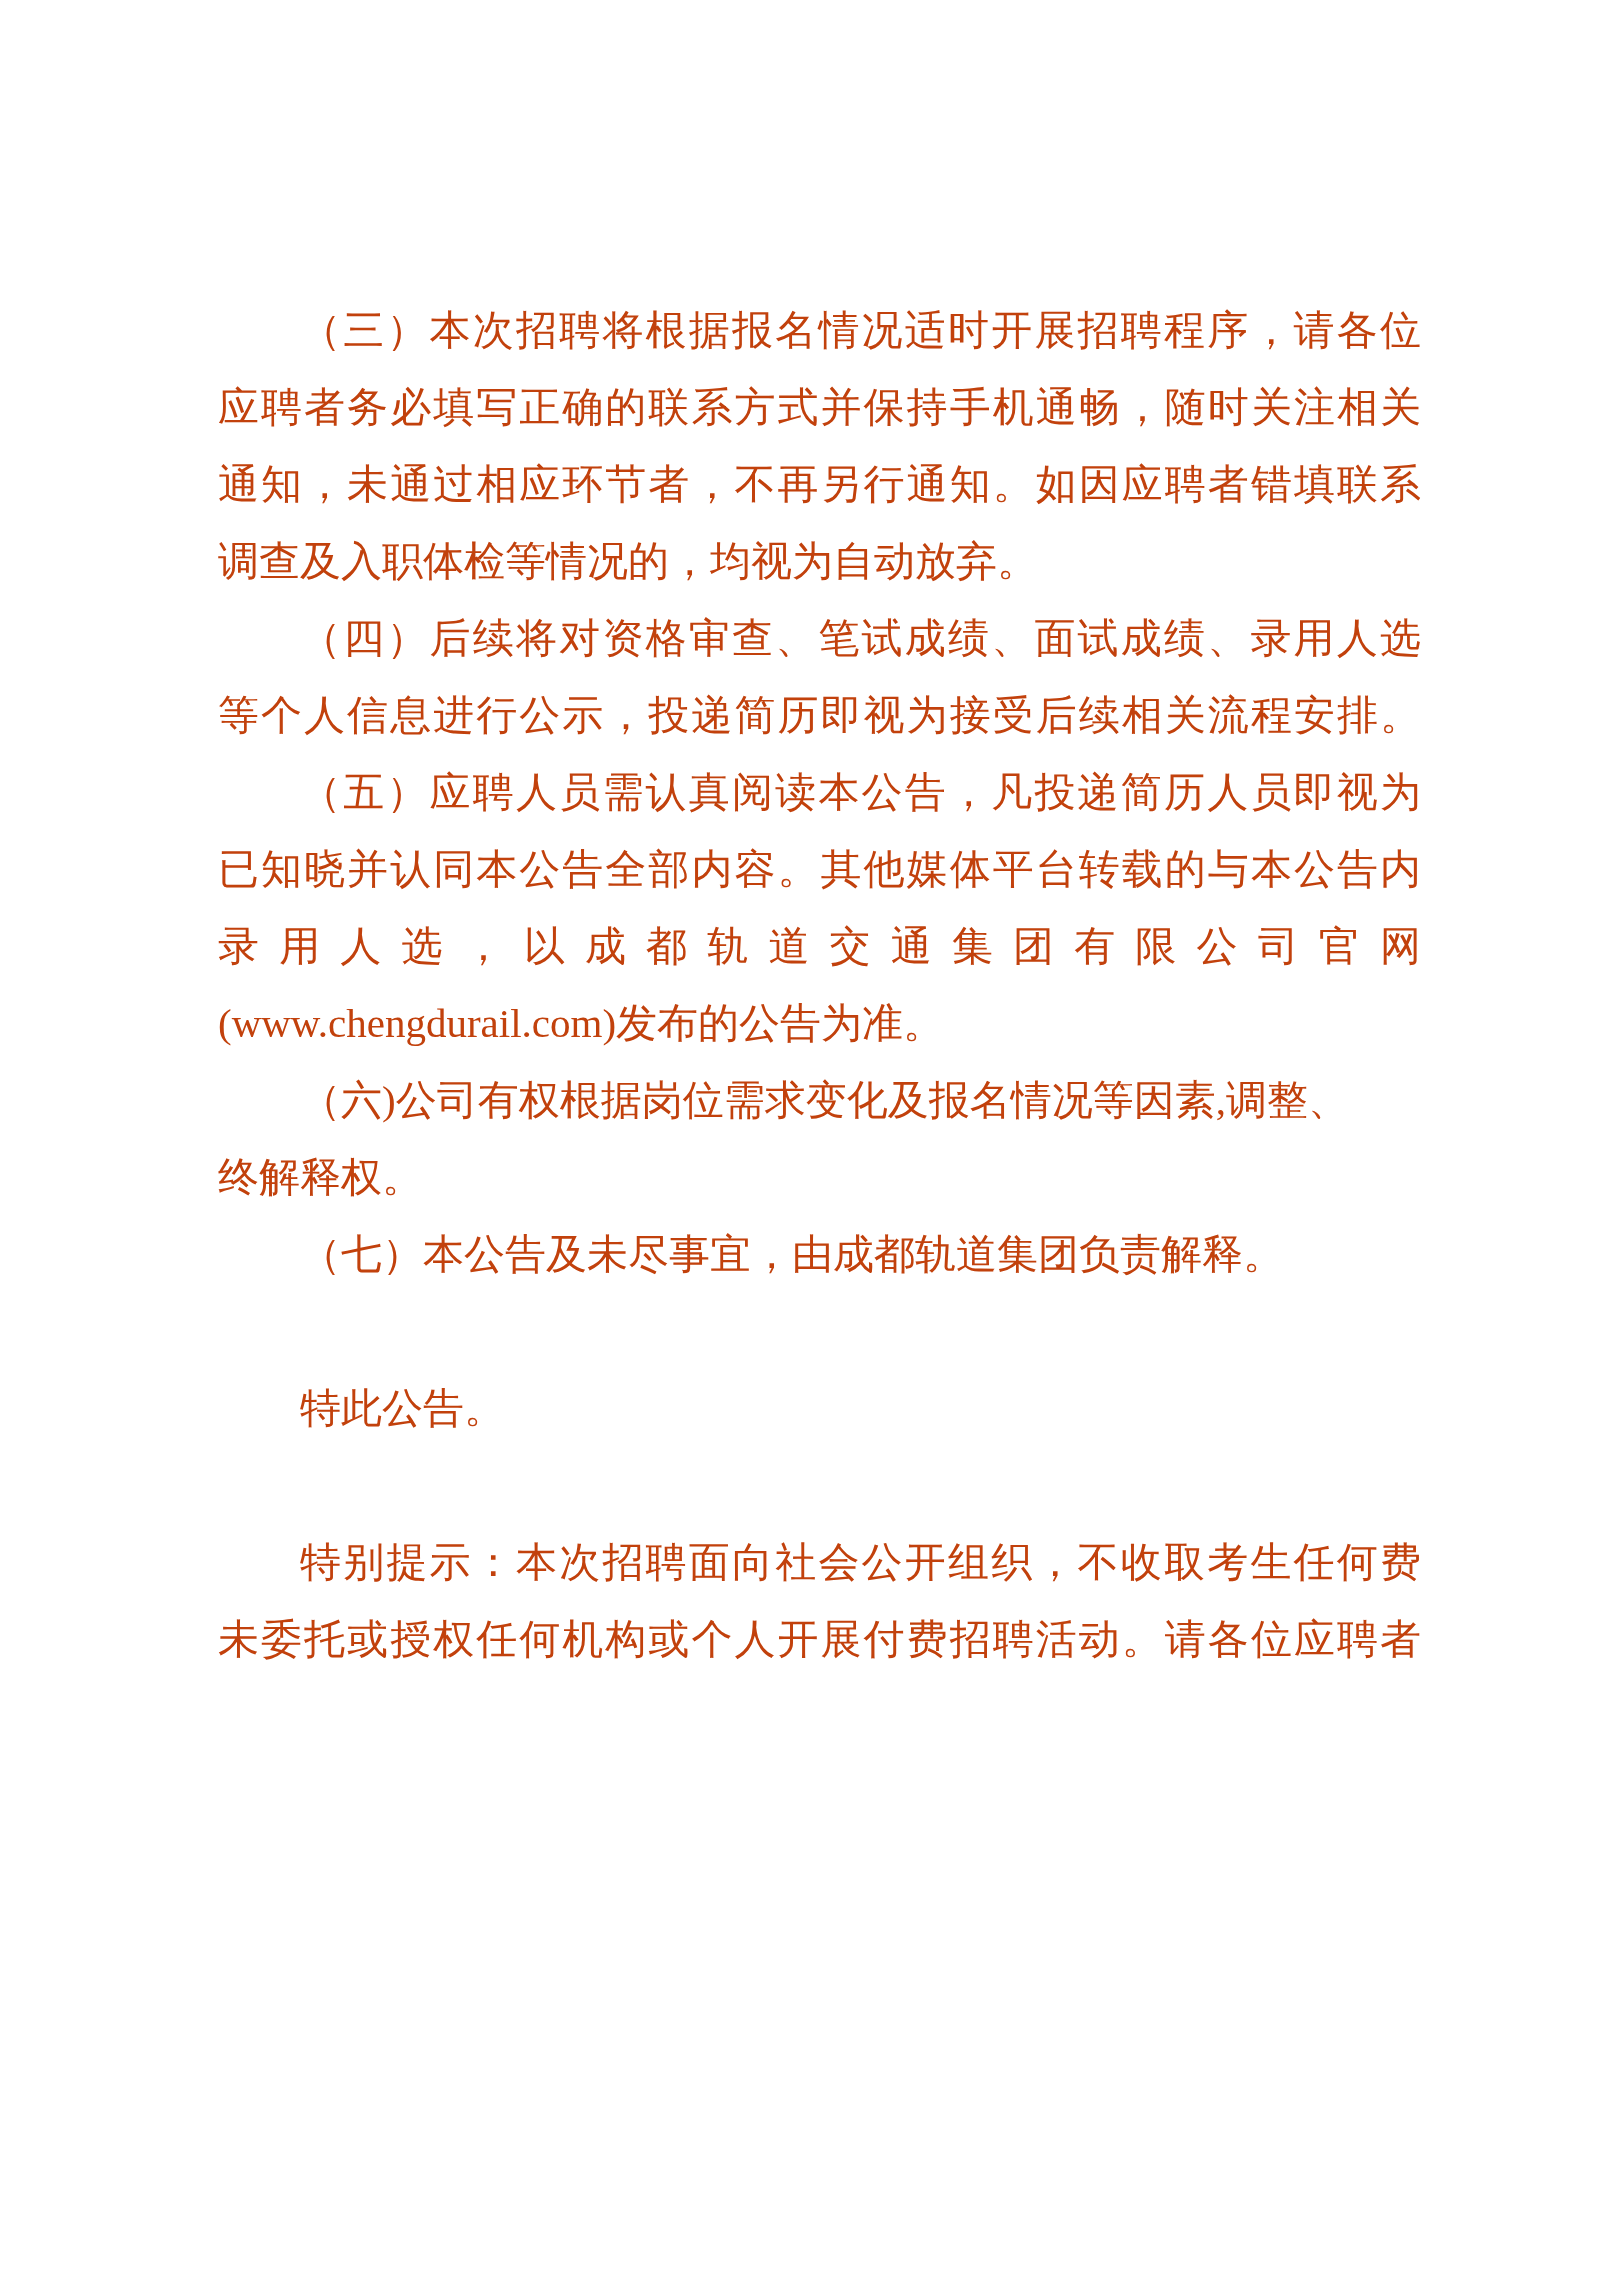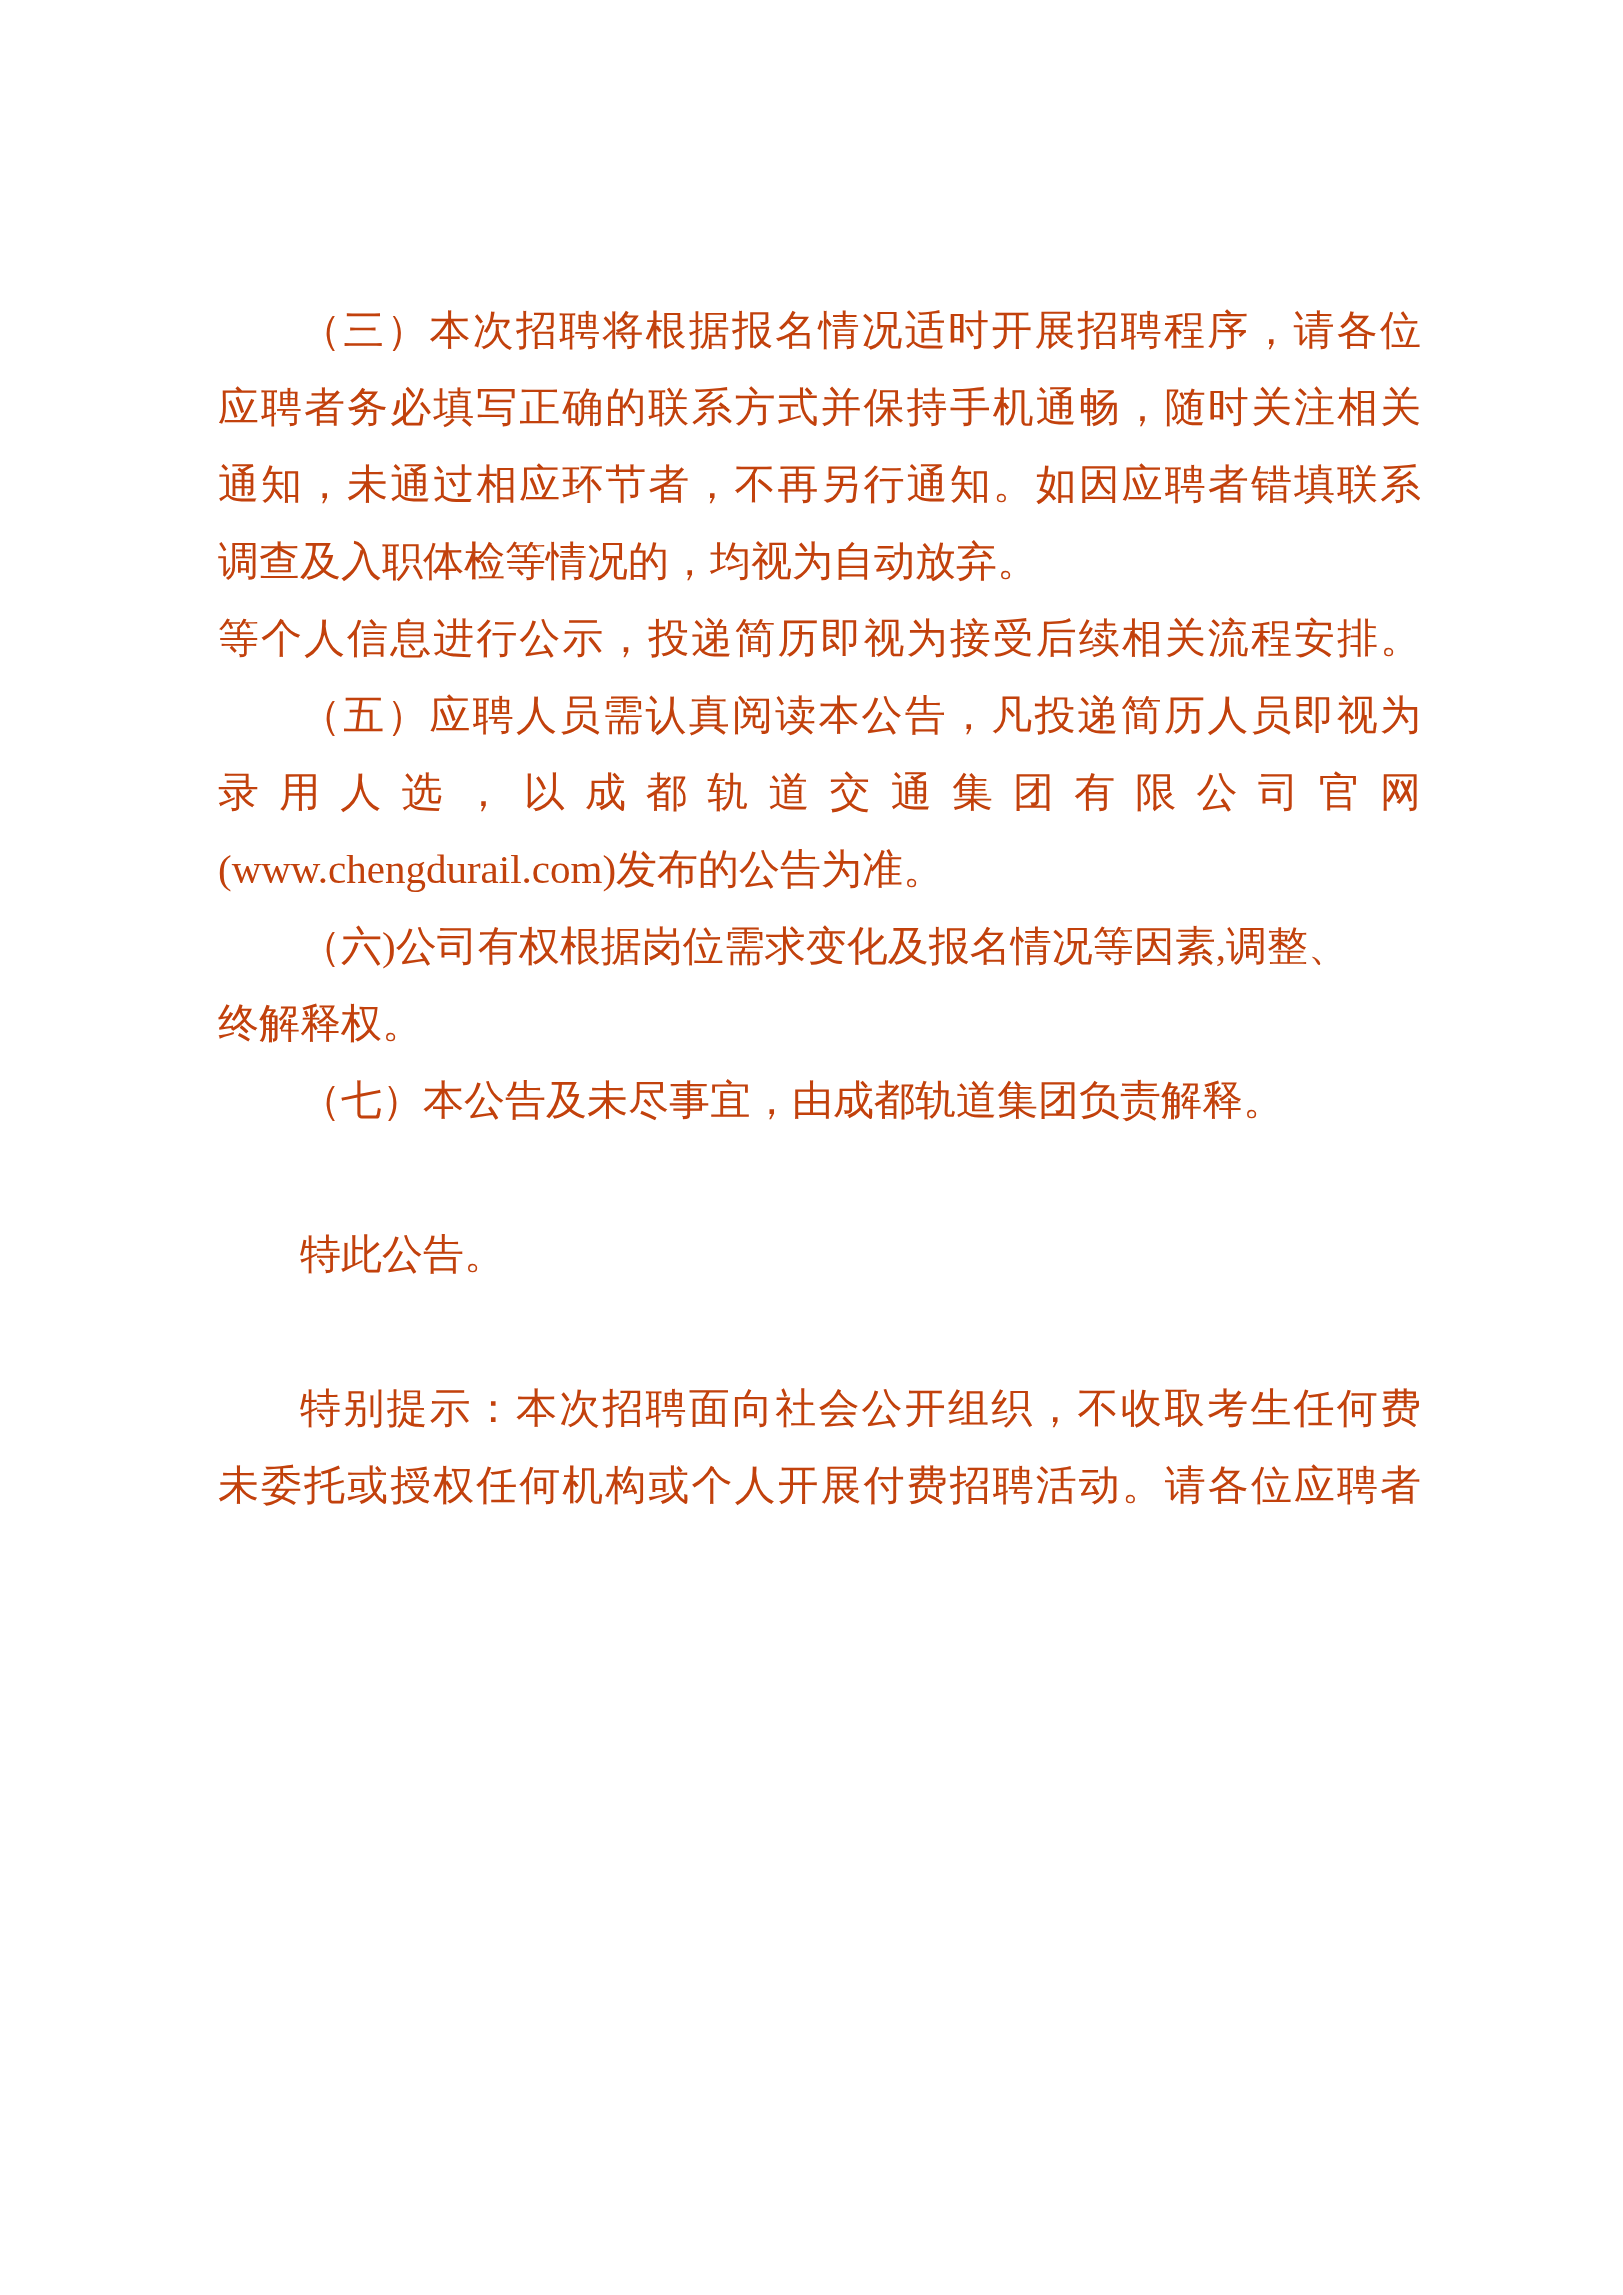--- a/index.html
+++ b/index.html
@@ -45,22 +45,24 @@
 </style>
 </head>
 <body>
 
 <div class="page">
   <div class="doc">
       <div class="line ind">（三）本次招聘将根据报名情况适时开展招聘程序，请各位</div>
       <div class="line">应聘者务必填写正确的联系方式并保持手机通畅，随时关注相关</div>
       <div class="line">通知，未通过相应环节者，不再另行通知。如因应聘者错填联系</div>
       <div class="line nj">调查及入职体检等情况的，均视为自动放弃。</div>
+      <div class="line ind">（四）后续将对资格审查、笔试成绩、面试成绩、录用人选</div>
       <div class="line">等个人信息进行公示，投递简历即视为接受后续相关流程安排。</div>
       <div class="line ind">（五）应聘人员需认真阅读本公告，凡投递简历人员即视为</div>
+      <div class="line">已知晓并认同本公告全部内容。其他媒体平台转载的与本公告内</div>
       <div class="line">录用人选，以成都轨道交通集团有限公司官网</div>
       <div class="line nj">(www.chengdurail.com)发布的公告为准。</div>
       <div class="line ind nj">（六)公司有权根据岗位需求变化及报名情况等因素,调整、</div>
       <div class="line nj">终解释权。</div>
       <div class="line ind nj">（七）本公告及未尽事宜，由成都轨道集团负责解释。</div>
       <div class="line ind nj gap">特此公告。</div>
       <div class="line ind gap">特别提示：本次招聘面向社会公开组织，不收取考生任何费</div>
       <div class="line">未委托或授权任何机构或个人开展付费招聘活动。请各位应聘者</div>
     </div>
 </div>

